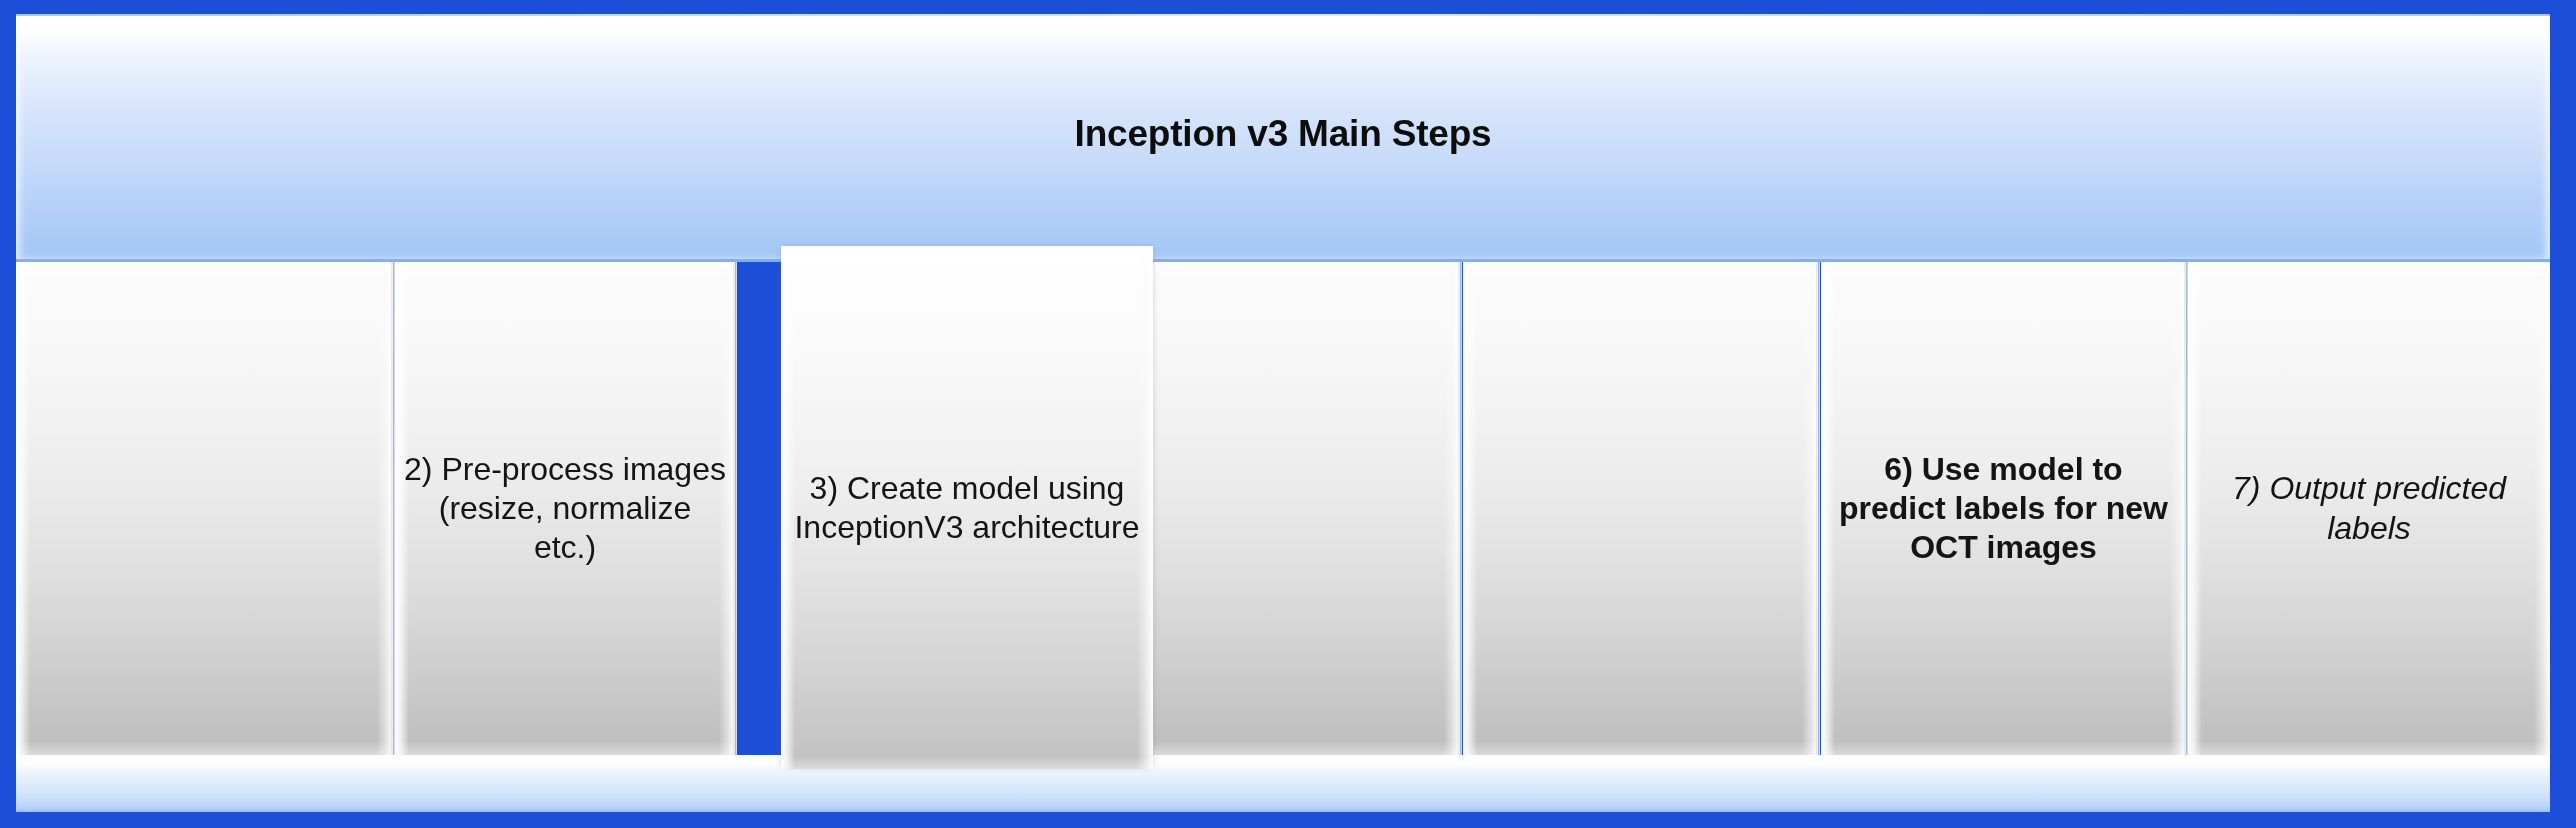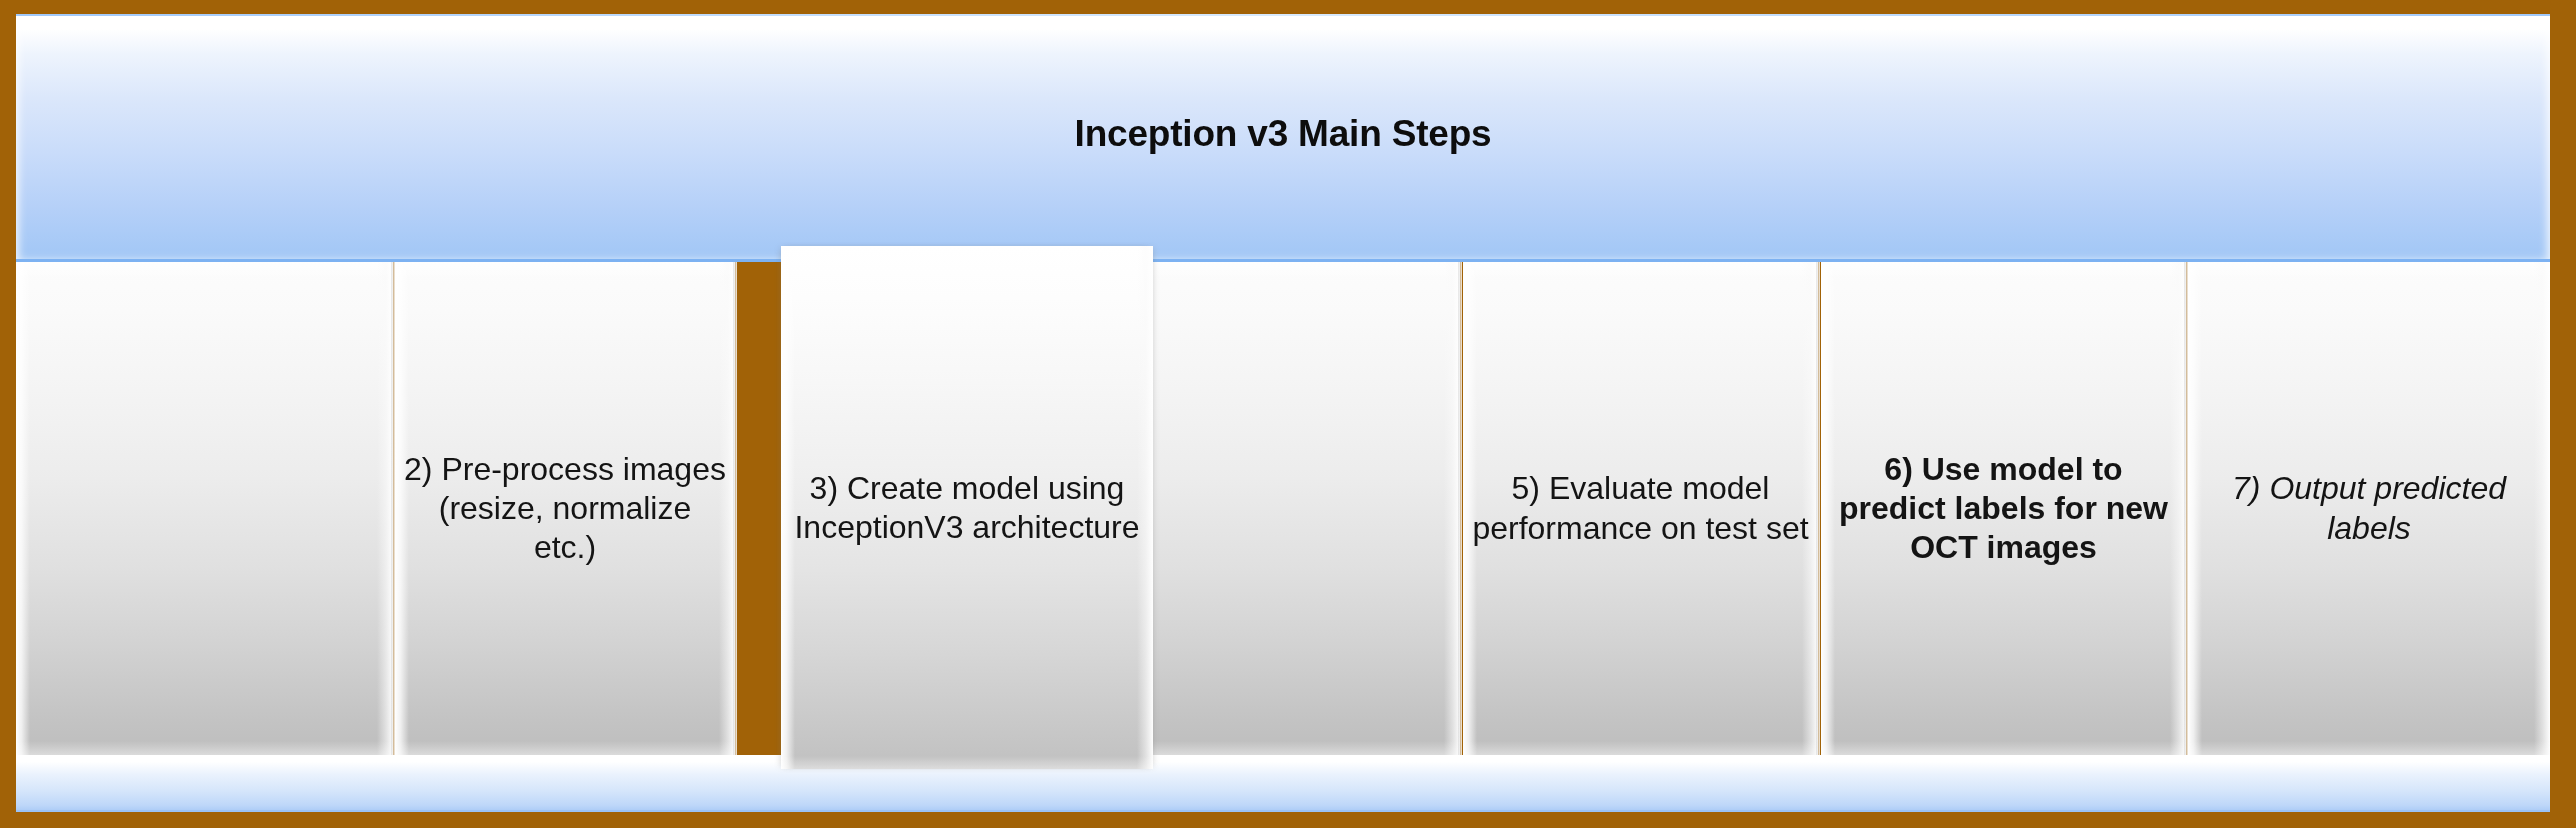--- a/index.html
+++ b/index.html
@@ -8,21 +8,21 @@
     height: 828px;
     background: #ffffff;
     font-family: "Liberation Sans", sans-serif;
     overflow: hidden;
   }
 
   #stage {
     position: relative;
     width: 2576px;
     height: 828px;
-    background: #a16207;
+    background: #1d4ed8;
   }
 
   
   .banner-top {
     position: absolute;
     left: 16px;
     top: 13.7px;
     width: 2534px;
     height: 248px;
     background: linear-gradient(to bottom,
@@ -226,21 +226,20 @@
       <span class="bevel-bottom"></span>
       <span class="edge-sep"></span>
     </div>
 
     <div class="step-box" style="left:1447px;width:355px;">
       <span class="bevel-top"></span>
       <span class="bevel-left"></span>
       <span class="bevel-right"></span>
       <span class="bevel-bottom"></span>
       <span class="edge-sep"></span>
-      <div class="step-label">5) Evaluate model performance on test set</div>
     </div>
 
     <div class="step-box" style="left:1805px;width:365px;font-weight:bold;">
       <span class="bevel-top"></span>
       <span class="bevel-left"></span>
       <span class="bevel-right"></span>
       <span class="bevel-bottom"></span>
       <span class="edge-sep"></span>
       <div class="step-label">6) Use model to predict labels for new OCT images</div>
     </div>

